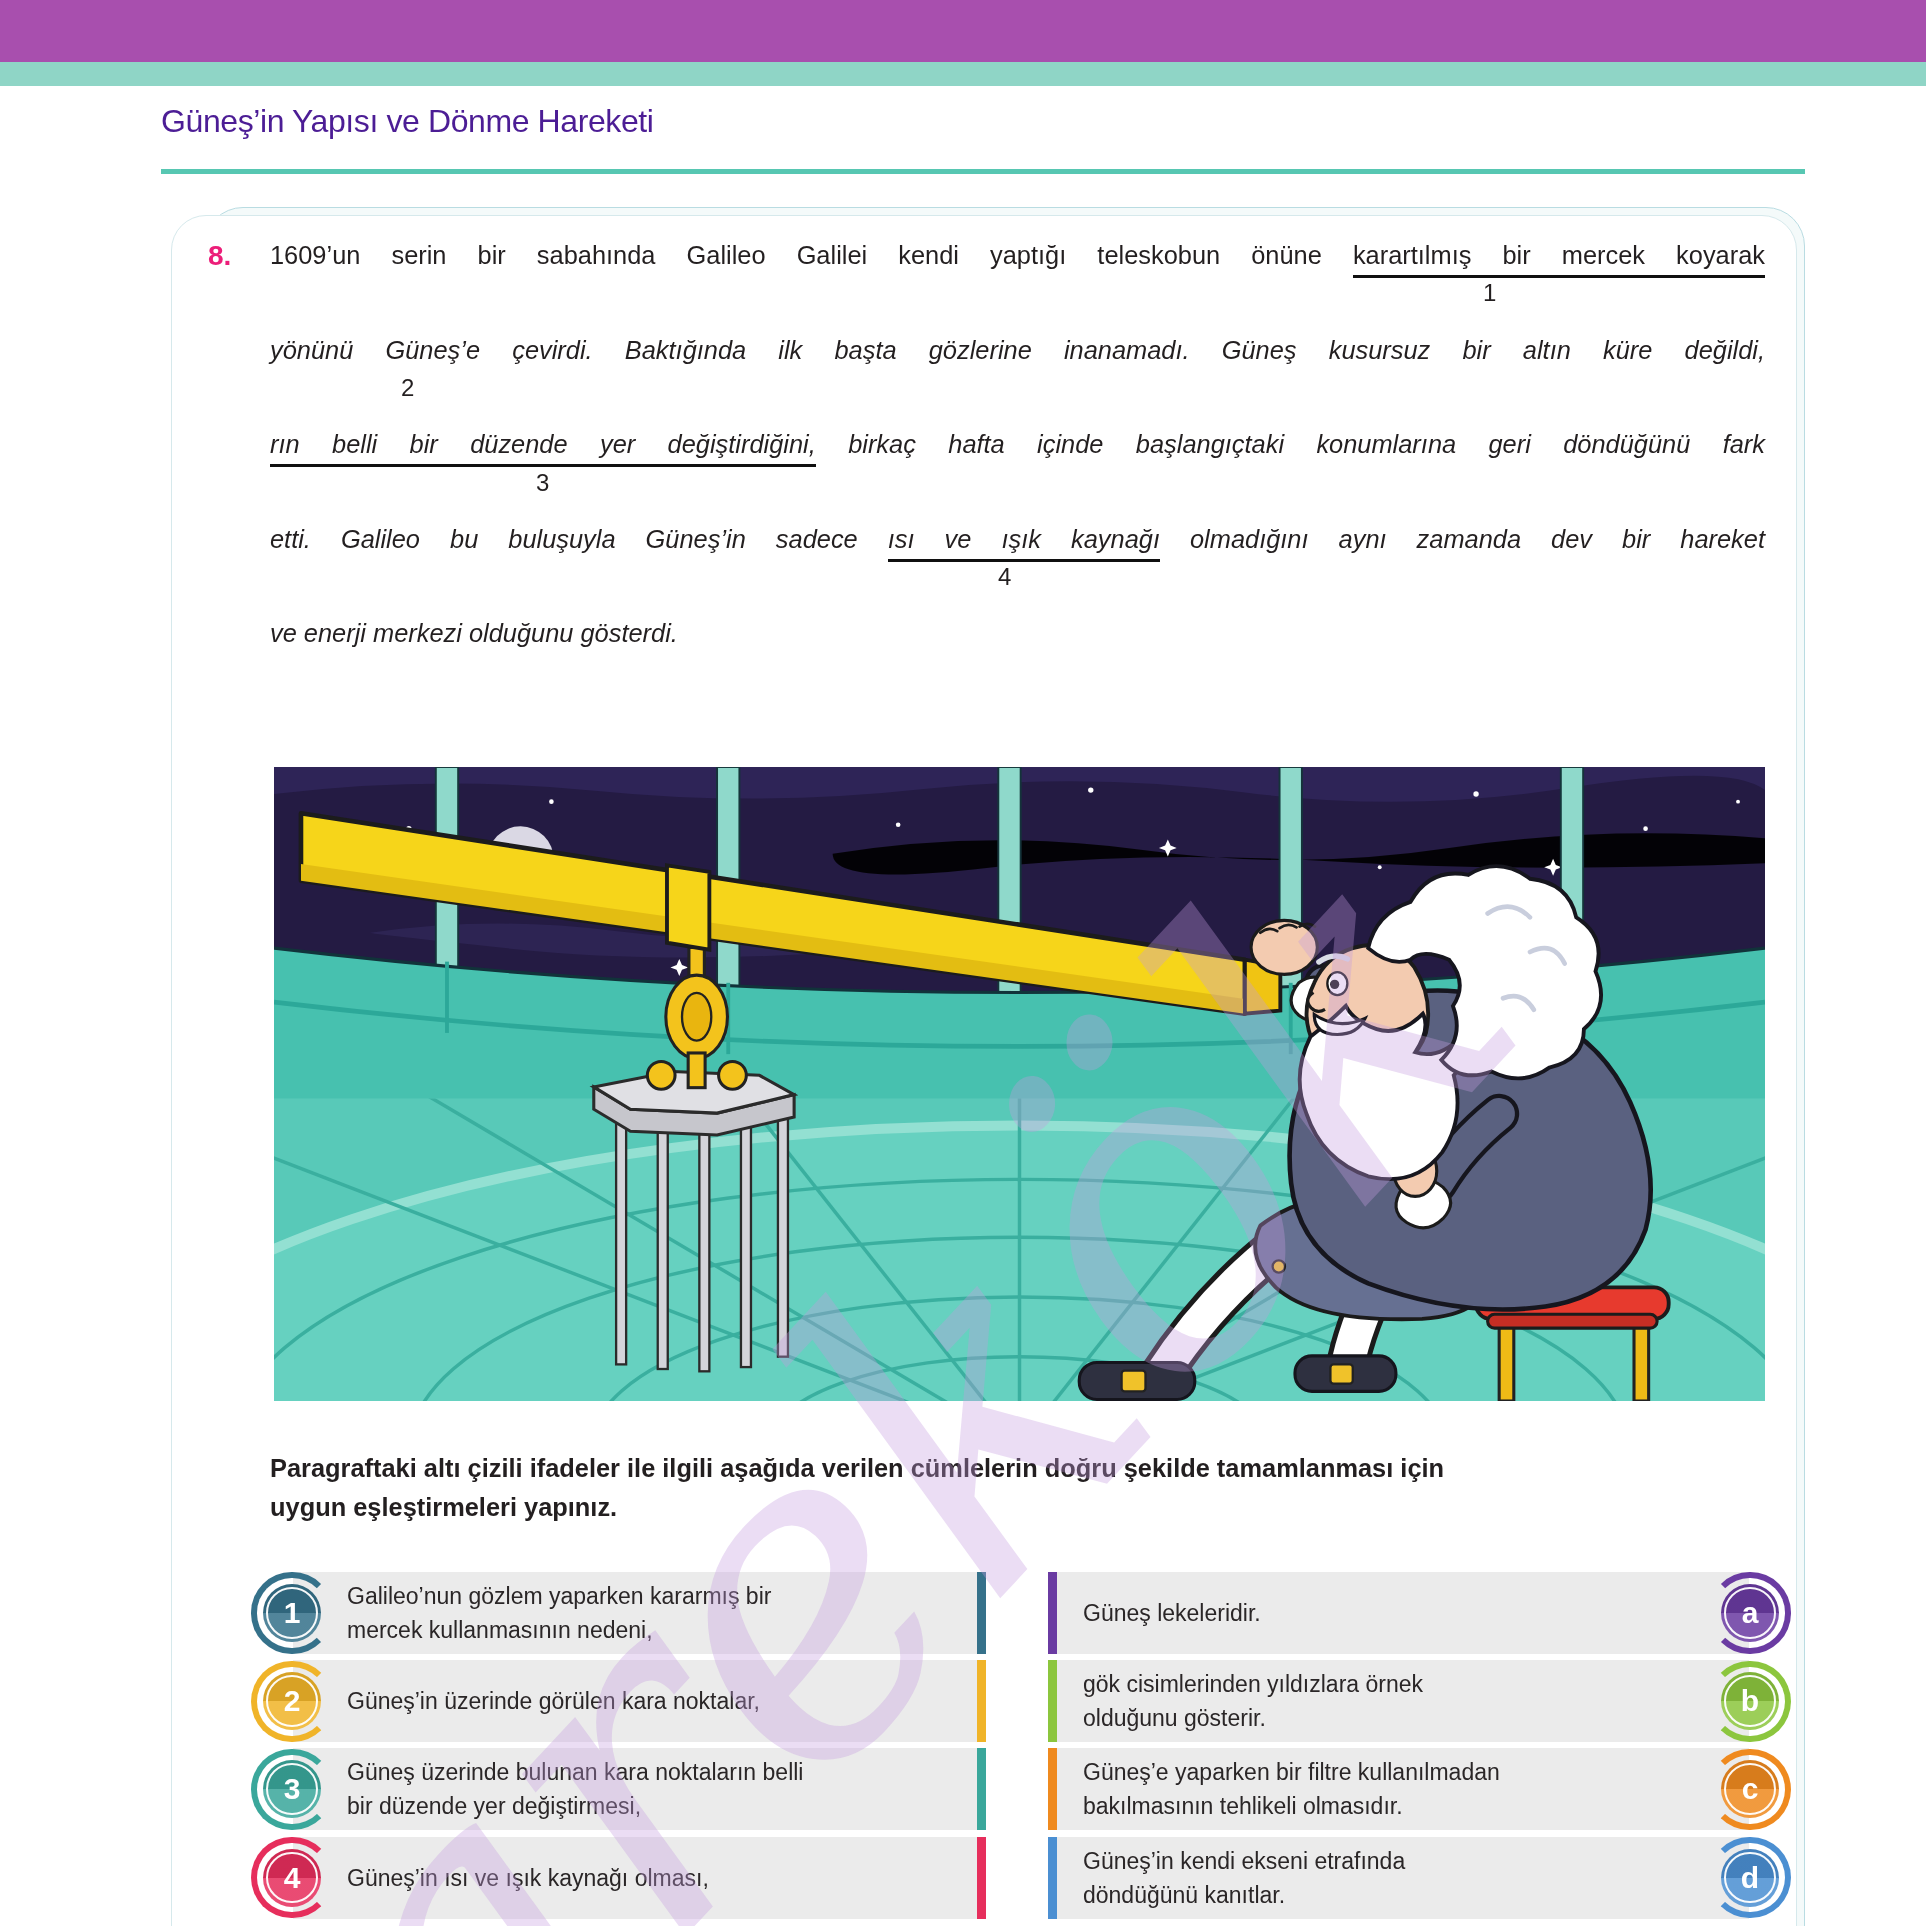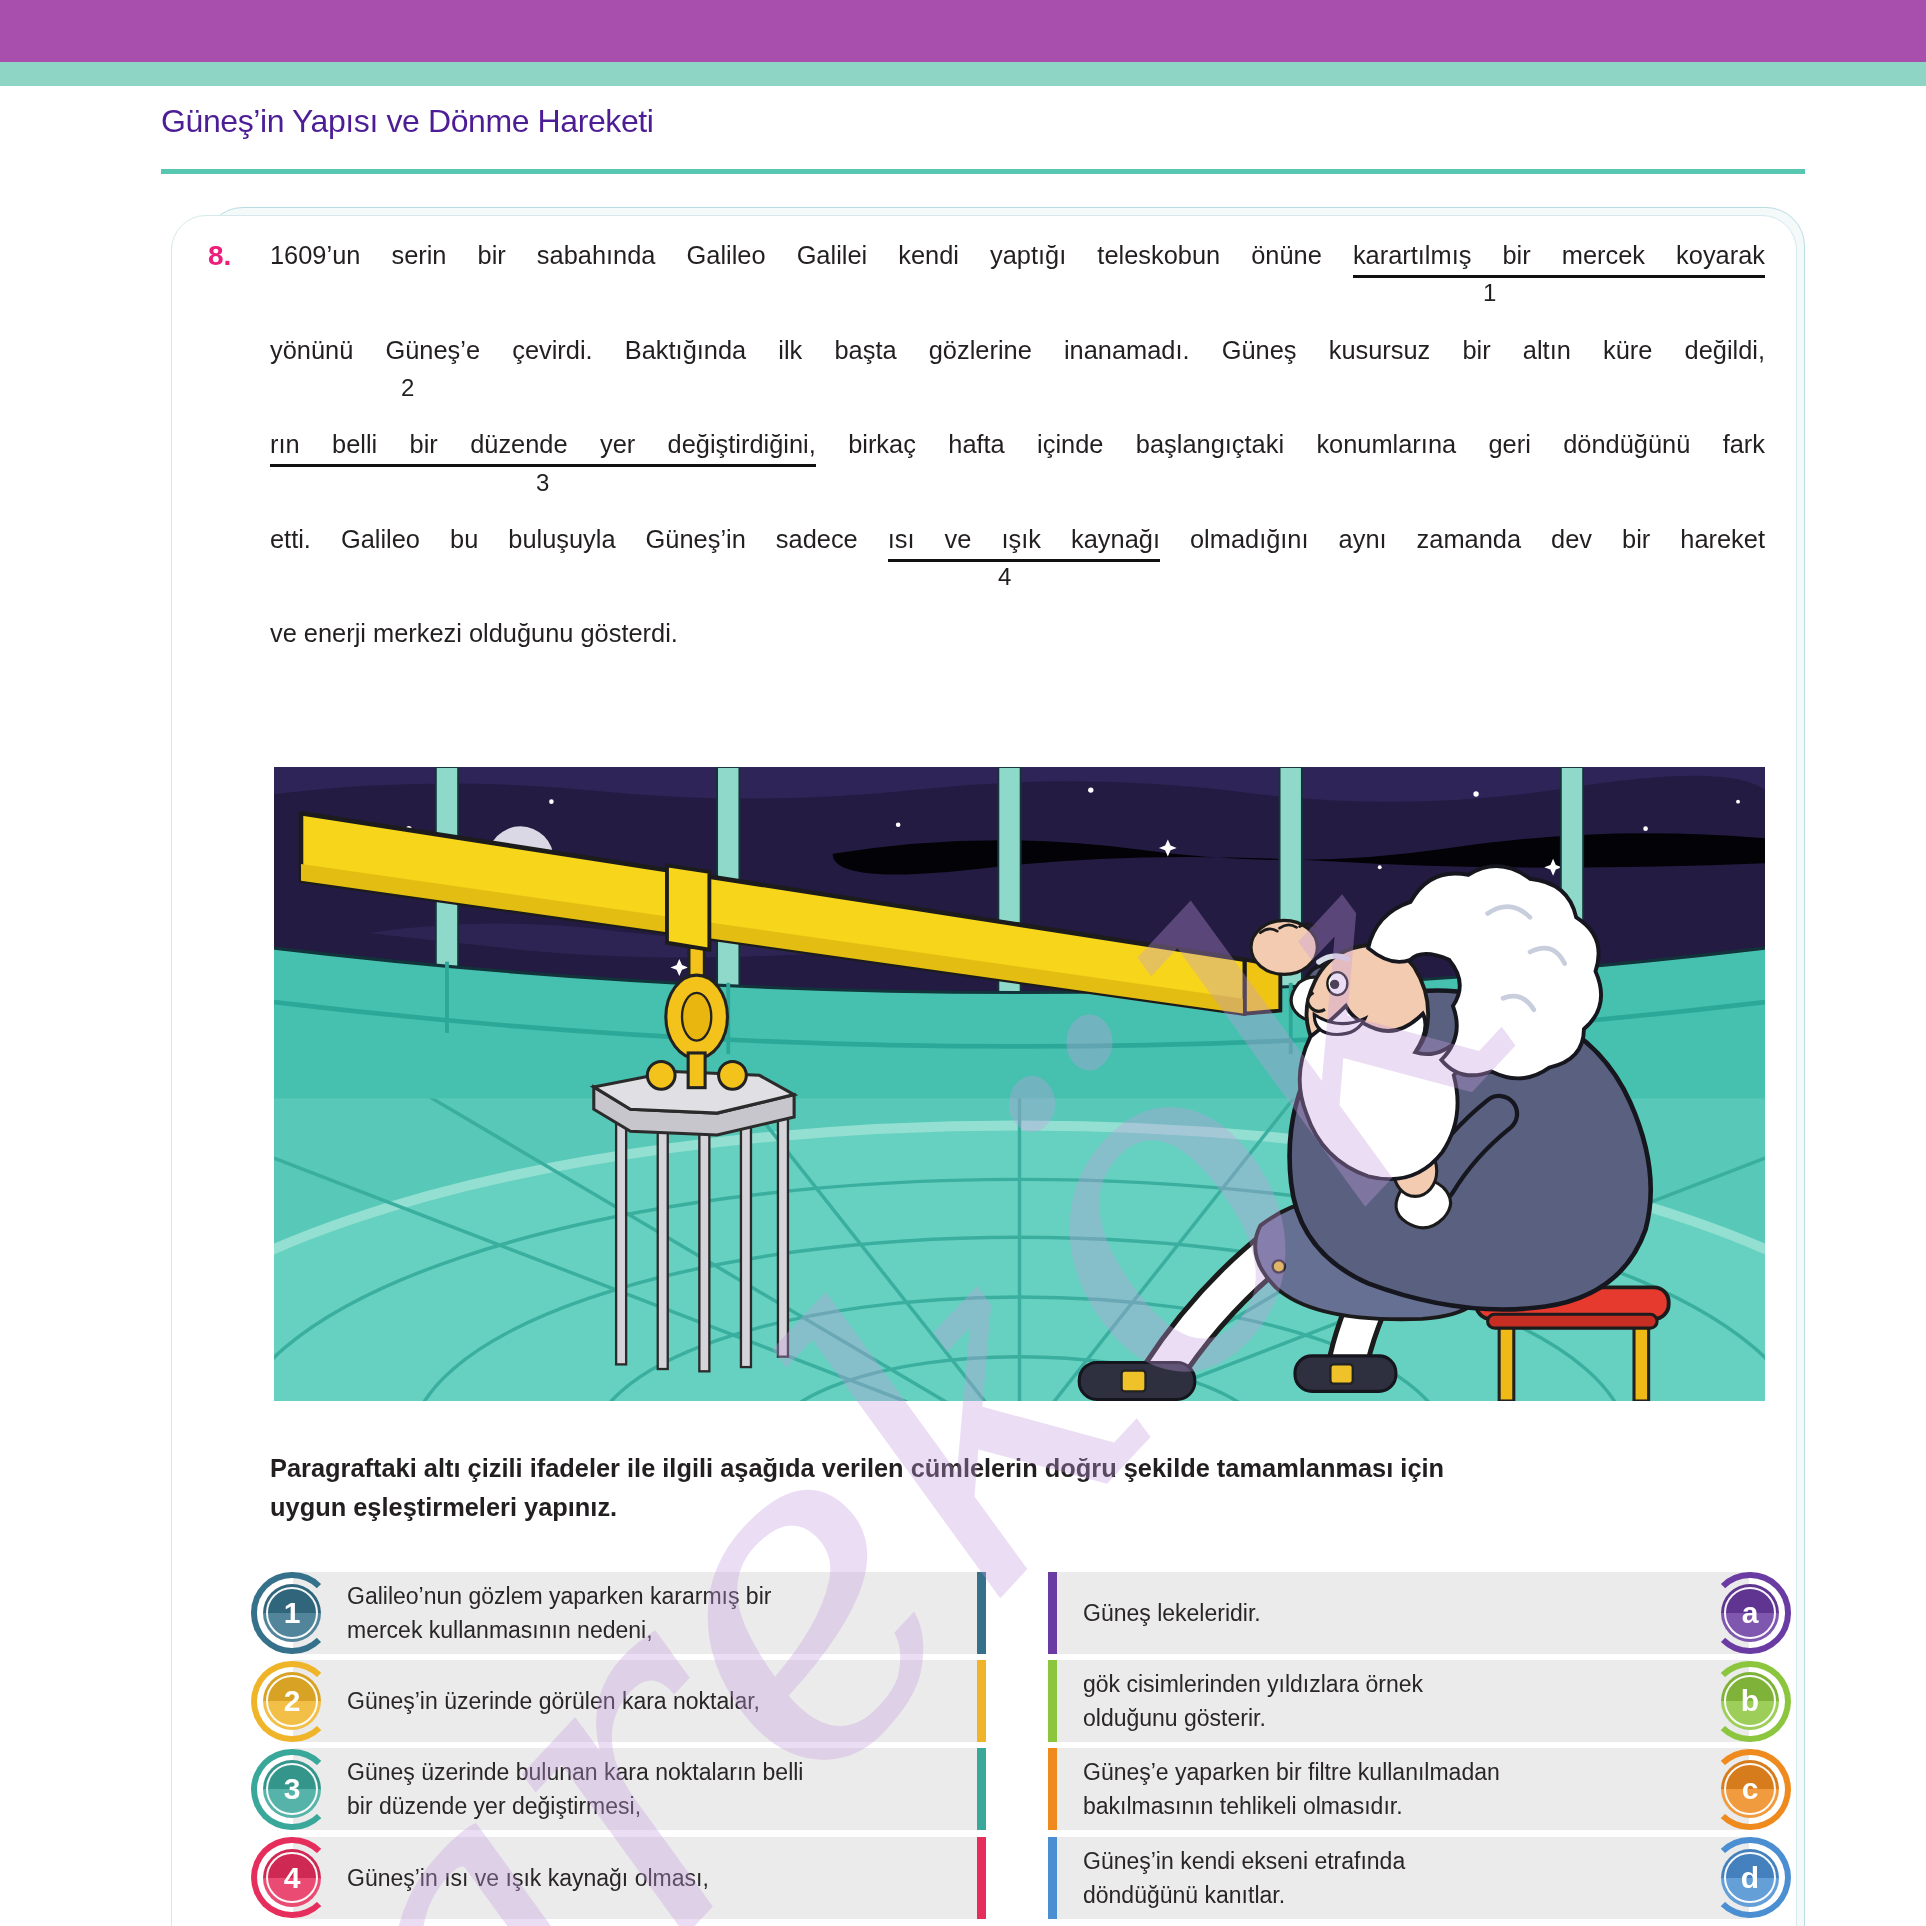--- a/index.html
+++ b/index.html
@@ -19,21 +19,21 @@
   
   #question{position:absolute;left:208px;top:237px;width:1564px;display:flex;z-index:2;}
   .q-num{width:62px;font-size:28px;font-weight:bold;color:#ec1e79;line-height:37px;}
   .q-text{width:1495px;}
   .q-line{font-size:25.4px;line-height:37px;text-align:justify;text-align-last:justify;}
   .q-line.noj{text-align:center;text-align-last:left;}
   .q-line .u{border-bottom:3.5px solid #101010;padding-bottom:6px;}
   .q-label-row{position:relative;height:46px;}
   .q-label-row span{position:absolute;top:5.4px;font-size:24px;color:#231f20;}
   .q-line + .q-line{margin-top:13px;}
-  .q-label-row + .q-line{margin-top:11.6px;}
+  .q-label-row + .q-line{margin-top:11.6px;font-style:italic;}
 
   
   #illustration{position:absolute;left:274px;top:767px;width:1491px;height:634px;z-index:1;}
   #illustration svg{display:block;width:100%;height:100%;}
 
   
   .instruction{position:absolute;left:270px;top:1449px;width:1502px;font-size:25.4px;font-weight:bold;line-height:39px;z-index:2;}
 
   
   .match-col{position:absolute;display:flex;flex-direction:column;gap:6.2px;z-index:2;}

